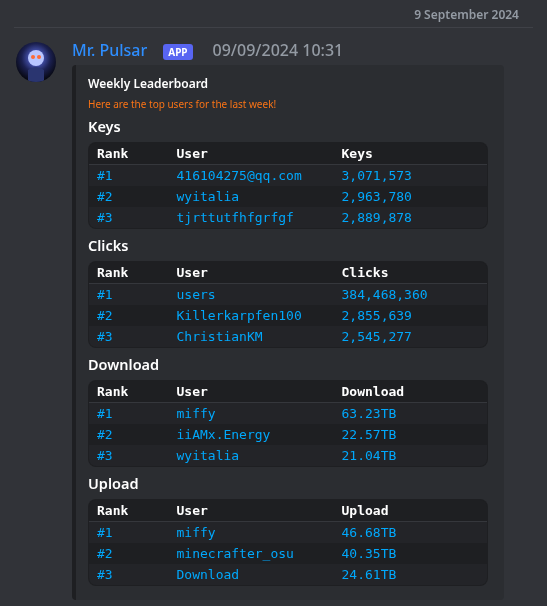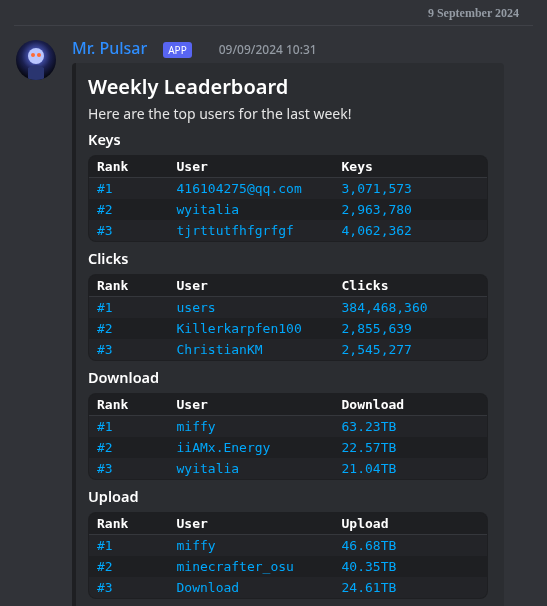--- a/index.html
+++ b/index.html
@@ -13,51 +13,50 @@
     font-size: 15px;
   }
   .date-divider {
     text-align: right;
     color: #949ba4;
     font-size: 12px;
     font-weight: 600;
     padding: 6px 14px 4px 0;
     border-bottom: 1px solid #3f4147;
     margin: 0 14px 10px 14px;
-    font-family: Liberation Serif, serif;
   }
   .message {
     display: flex;
     padding: 2px 16px 0 16px;
   }
   .avatar {
     width: 40px; height: 40px; border-radius: 50%;
     flex-shrink: 0; margin-right: 16px; margin-top: 2px;
     overflow: hidden;
   }
   .avatar svg { width: 100%; height: 100%; display: block; }
   .msg-body { flex: 1; min-width: 0; }
   .msg-header { display: flex; align-items: baseline; gap: 16px; line-height: 1.3; }
   .username { color: #2e8eff; font-weight: 500; font-size: 16px; cursor: pointer; }
   .app-tag {
-    background: #5865f2; color: #fff; font-size: 10px; font-weight: 400;
+    background: #5865f2; color: #fff; font-size: 10px; font-weight: 700;
     padding: 1px 5px; border-radius: 3px; text-transform: uppercase;
     display: inline-flex; align-items: center; line-height: 14px;
   }
-  .timestamp { color: #949ba4; font-size: 12px; font-weight: 500; margin-left: 11px;}
+  .timestamp { color: #949ba4; font-size: 16px; font-weight: 500; margin-left: 4px;}
   .embed {
     margin-top: 4px;
     background: #2b2d31;
     border-left: 4px solid #1e1f22;
     border-radius: 4px;
     padding: 10px 16px 14px 12px;
     max-width: 432px;
   }
-  .embed-title { color: #ffffff; font-weight: 600; font-size: 20px; margin-bottom: 6px; }
-  .embed-desc { color: #e5e5e5; font-size: 14px; line-height: 1.2; }
+  .embed-title { color: #ffffff; font-weight: 600; font-size: 12px; margin-bottom: 6px; }
+  .embed-desc { color: #f97316; font-size: 10px; line-height: 1.2; }
   .section-name { color: #ffffff; font-weight: 600; font-size: 14.5px; margin: 6px 0 6px 0; }
   .lb-table {
     width: 100%;
     font-family: Consolas, "Andale Mono WT", "Andale Mono", "Lucida Console", Menlo, monospace;
     font-size: 13px;
     border-collapse: collapse;
     background: #1e1f22;
     border-radius: 8px;
     overflow: hidden;
     color: #b5bac1;
@@ -130,21 +129,21 @@
                 <td class="link-cell">3,071,573</td>
               </tr>
               <tr class="row">
                 <td class="link-cell">#2</td>
                 <td class="link-cell">wyitalia</td>
                 <td class="link-cell">2,963,780</td>
               </tr>
               <tr class="row">
                 <td class="link-cell">#3</td>
                 <td class="link-cell">tjrttutfhfgrfgf</td>
-                <td class="link-cell">4,062,362</td>
+                <td class="link-cell">2,889,878</td>
               </tr>
             </tbody>
           </table>
           <div class="section-name">Clicks</div>
           <table class="lb-table">
             <thead>
               <tr>
                 <th class="col-rank">Rank</th>
                 <th class="col-user">User</th>
                 <th>Clicks</th>

